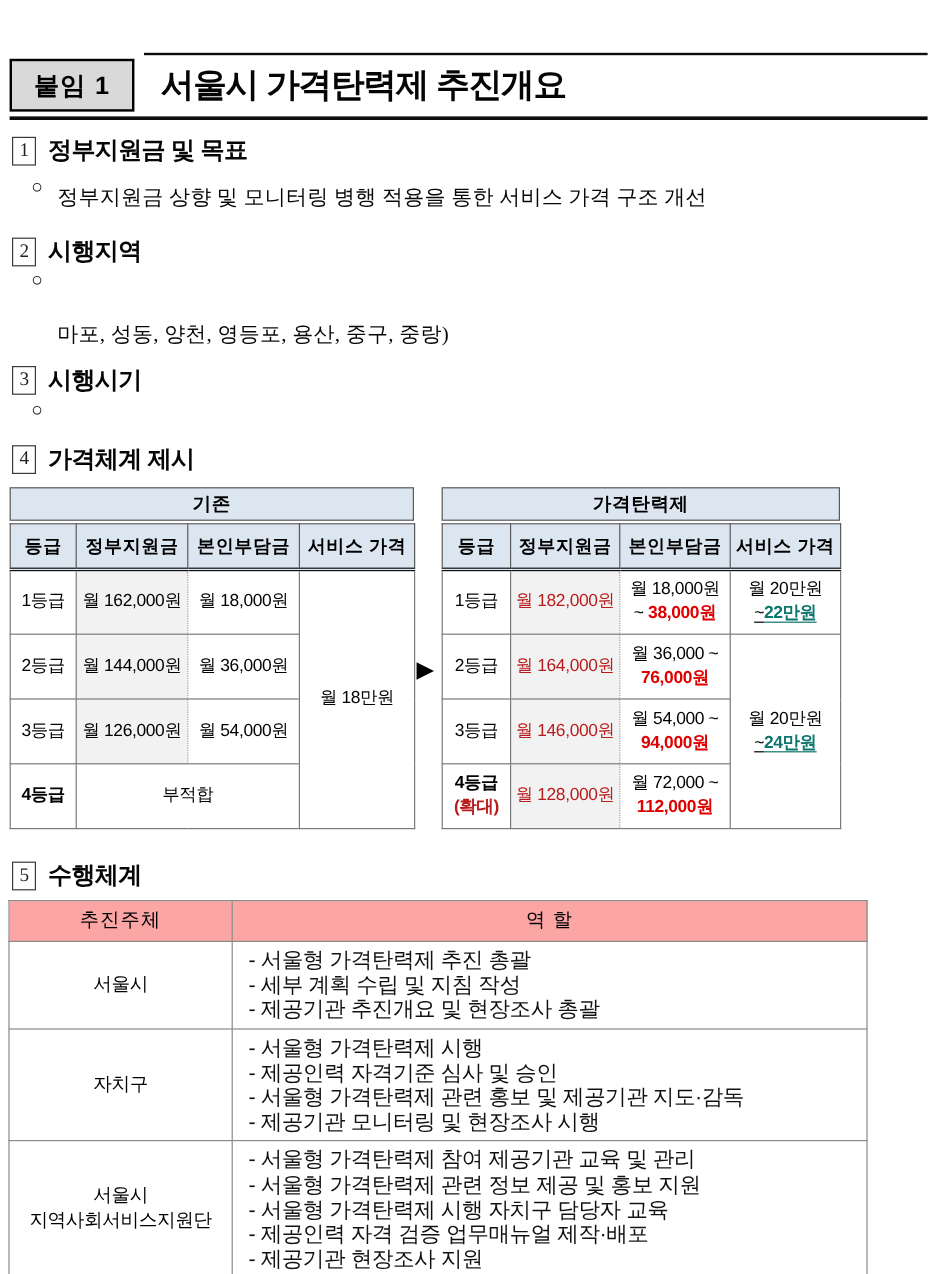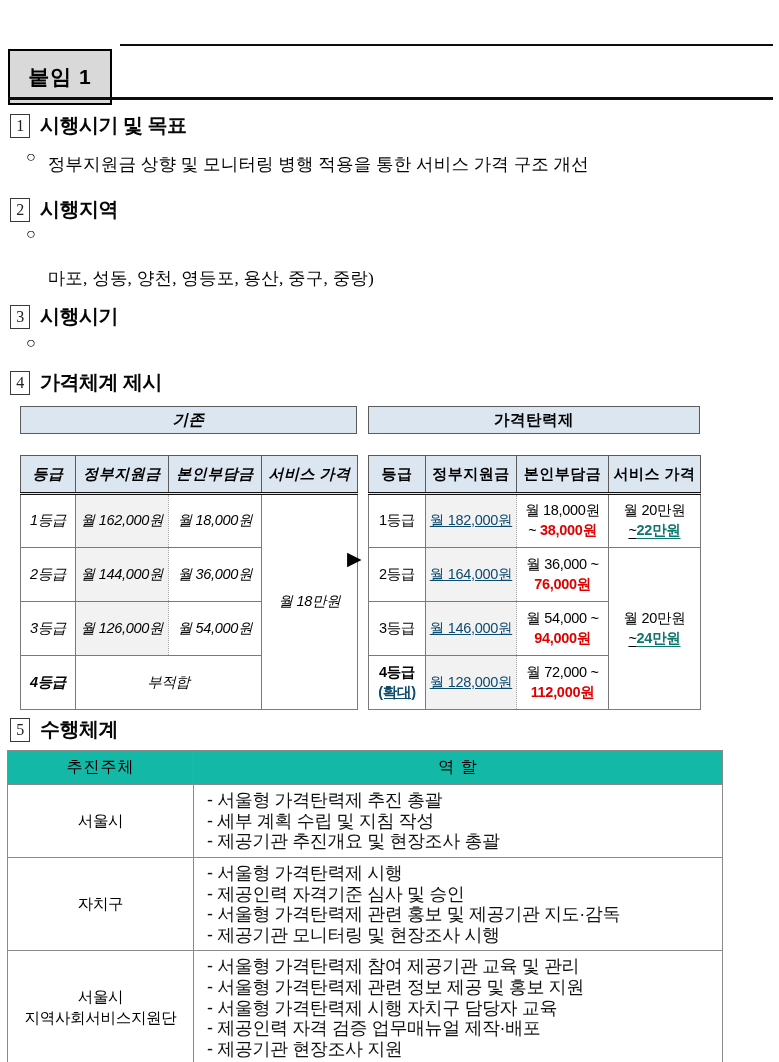--- a/index.html
+++ b/index.html
@@ -7,21 +7,21 @@
   .page {
     position:relative; width:779px; height:1062px; background:#ffffff;
     font-family:"Liberation Sans", sans-serif; color:#000; overflow:hidden;
   }
 
   
   .doc-header { position:absolute; top:42px; left:8px; right:6px; height:58px; }
   .rule-top { position:absolute; top:2px; left:112px; right:0; height:2px; background:#0d0d0d; }
   .rule-bottom { position:absolute; bottom:0; left:0; right:0; height:3px; background:#0d0d0d; }
   .attach-box {
-    position:absolute; left:0; top:7px; width:104px; height:56px;
+    position:absolute; left:0; top:7px; width:104px; height:44px;
     background:#d9d9d9; border:2px solid #000;
     display:flex; align-items:center; justify-content:center;
     font-size:21px; font-weight:700; letter-spacing:1px;
   }
   .doc-title {
     position:absolute; left:126px; top:10px;
     font-size:28px; font-weight:800; letter-spacing:-1px; color:#050505;
   }
 
   
@@ -39,84 +39,85 @@
   .bullet {
     position:absolute; left:26px; right:4px; display:flex; gap:12px;
     font-family:"Liberation Serif", serif; font-size:17.5px; color:#070707;
   }
   .bullet .mark { flex:0 0 auto; font-size:16px; padding-top:2px; }
   .bullet .btxt { line-height:37px; text-align:justify; letter-spacing:0.2px; }
 
   
   .price-area { position:absolute; top:406px; left:8px; width:765px; height:296px; }
   .tblock { position:absolute; top:0; }
-  .tblock.left  { left:12px;   width:337px;font-style:italic; }
+  .tblock.left  { left:0;   width:337px; }
   .tblock.right { left:360px; width:332px; }
   .tbl-title {
     height:28px; background:#dce6f1; border:1px solid #5a5a5a;
     display:flex; align-items:center; justify-content:center;
     font-size:15.5px; font-weight:700; letter-spacing:0.5px;
   }
-  .ptable { border-collapse:collapse; width:100%; table-layout:fixed; margin-top:21px; }
+  .ptable { border-collapse:collapse; width:100%; table-layout:fixed; margin-top:2px; }
   .ptable th {
     height:38px; background:#dce6f1; border:1px solid #5a5a5a;
     border-bottom:3px double #111; font-size:15px; font-weight:700; letter-spacing:0.5px;
   }
   .ptable td {
     height:54px; border:1px solid #7a7a7a; text-align:center; vertical-align:middle;
     font-size:14.5px; line-height:1.35; letter-spacing:-0.3px;
   }
   .col-grade { width:55px; }
   .col-sub   { width:93px; }
   .col-copay { width:93px; }
   .col-svc   { width:96px; }
   .tblock.right .col-grade { width:57px; }
   .tblock.right .col-sub   { width:91px; }
   .tblock.right .col-copay { width:92px; }
   .tblock.right .col-svc   { width:92px; }
   td.sub-cell { background:#f2f2f2; border-right:1px dotted #a8a8a8; }
   td.copay-cell { border-left:1px dotted #a8a8a8; }
   .bold { font-weight:700; }
-  .blue { color:#0c4a6e;text-decoration:underline; }
+  .blue { color:#b91c1c; }
   .red  { color:#e00000; font-weight:700; }
   .u-black { text-decoration:underline; text-underline-offset:3px; }
   .u-red   { color:#0f766e; font-weight:700; text-decoration:underline; text-underline-offset:3px; }
   .arrow {
     position:absolute; left:339px; top:141px; font-size:19px; color:#000;
     font-family:"DejaVu Sans", sans-serif;
   }
 
   
   .roles-table { position:absolute; top:750px; left:7px; width:716px; border-collapse:collapse; }
   .roles-table th {
-    height:34px; background:#14b8a6; border:1px solid #8a8a8a;
+    height:34px; background:#fca5a5; border:1px solid #8a8a8a;
     font-size:16px; font-weight:400; letter-spacing:1px;margin-top:48px;
   }
   .roles-table td { border:1px solid #8a8a8a; vertical-align:middle; }
   td.org-cell { width:186px; text-align:center; font-size:15.5px; line-height:1.35; letter-spacing:-0.3px; }
   td.role-cell { padding:5px 8px 5px 13px; }
   .role-line { font-size:18px; line-height:20.6px; letter-spacing:-0.4px; color:#111; }
   tr.r-seoul { height:73px; }
   tr.r-gu    { height:82px; }
   tr.r-team  { height:103px; }
 </style>
 </head>
 <body>
 
 <div class="page">
 
   <div class="doc-header">
     <div class="rule-top"></div>
     <div class="attach-box">붙임 1</div>
+    <div class="doc-title">서울시 가격탄력제 추진개요</div>
     <div class="rule-bottom"></div>
   </div>
 
   <div class="sec-heading" style="top:112px;">
     <span class="num-box">1</span>
-    <span>시행시기 및 목표</span>
+    <span>정부지원금 및 목표</span>
   </div>
   <div class="bullet" style="top:146px;">
     <span class="mark">○</span>
     <span class="btxt">정부지원금 상향 및 모니터링 병행 적용을 통한 서비스 가격 구조 개선</span>
   </div>
 
   <div class="sec-heading" style="top:196px;">
     <span class="num-box">2</span>
     <span>시행지역</span>
   </div>

